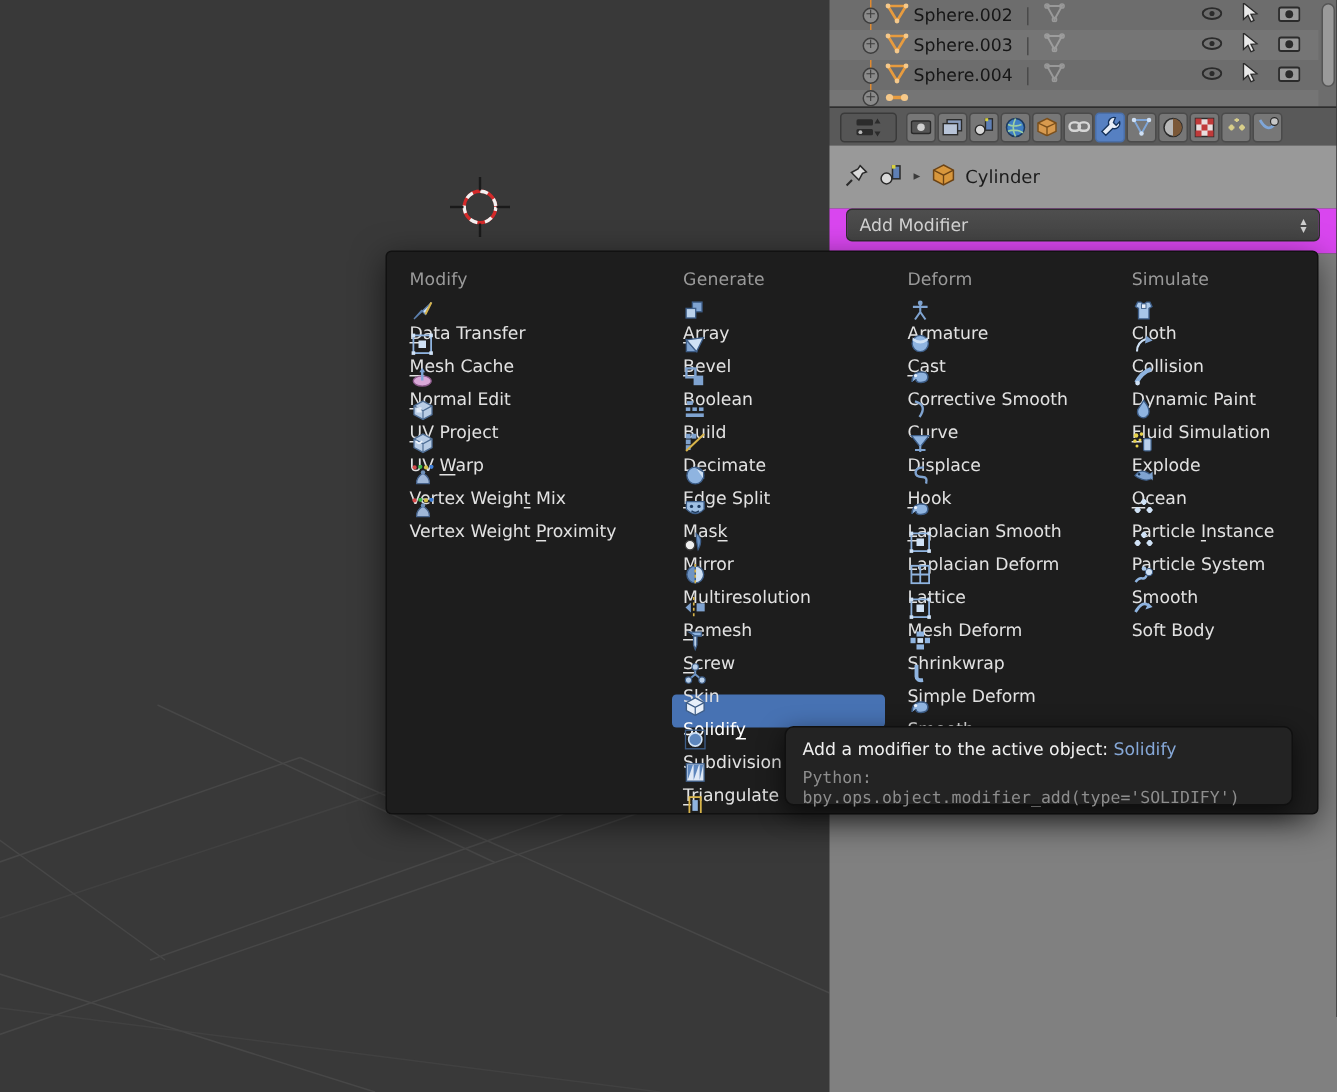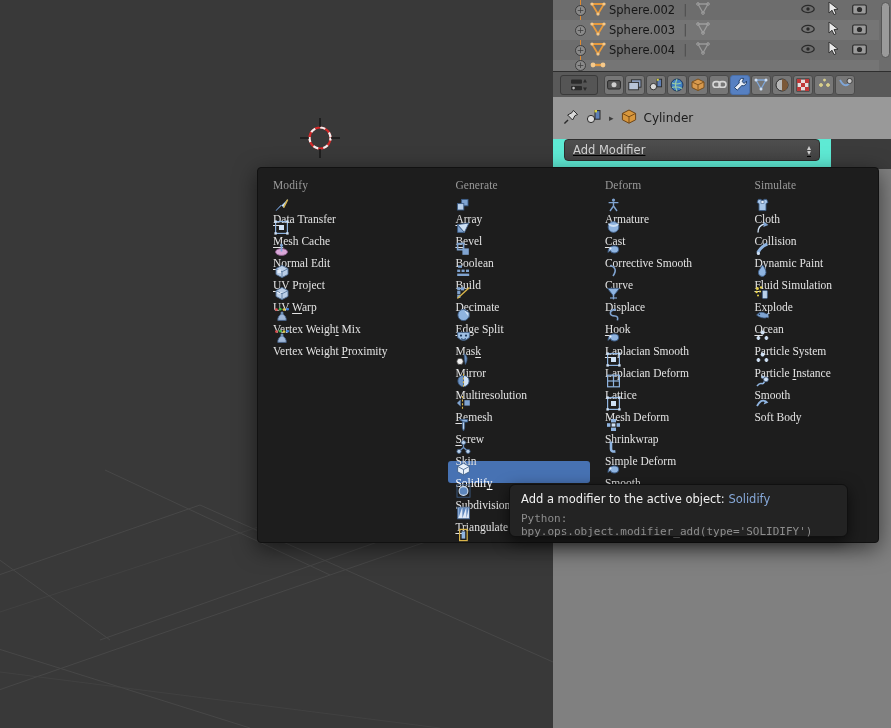--- a/index.html
+++ b/index.html
@@ -81,22 +81,22 @@
   
   .breadcrumb {
     position: absolute; left: 0; top: 97px; width: 338px; height: 42px;
     background: #999; display: flex; align-items: center; padding-left: 10px; gap: 7px;
     color: #1b1b1b; font-size: 12px;
   }
   .crumb-sep { color: #3b3b3b; font-size: 9px; }
 
   
   .addmod-wrap {
-    position: absolute; left: 0; top: 139px; width: 278px; height: 30px;
-    background: #5eead4; padding: 0 11px; text-decoration: underline;
+    position: absolute; left: 0; top: 139px; width: 338px; height: 30px;
+    background: #d946ef; padding: 0 11px;
   }
   .addmod {
     width: 100%; height: 22px; border-radius: 4px;
     background: linear-gradient(#4e4e4e, #434343);
     border: 1px solid #2e2e2e;
     display: flex; align-items: center; padding: 0 8px;
     color: #d2d2d2; font-size: 11.5px;
   }
   .addmod .arrows {
     margin-left: auto; display: flex; flex-direction: column;
@@ -107,21 +107,21 @@
     background: #808080;
   }
 
   
   .menu {
     position: absolute; left: 257px; top: 167px; width: 622px; height: 376px;
     background: #1d1d1d; border: 1px solid #111; border-radius: 4px;
     box-shadow: 0 6px 22px rgba(0,0,0,.55);
     overflow: hidden;
   }
-  .menu-cols { display: flex; padding: 8px 0 0 0; height: 100%; font-family: Liberation Serif, serif; }
+  .menu-cols { display: flex; padding: 8px 0 0 0; height: 100%; }
   .menu-col { width: 183px; padding-left: 8px; }
   .menu-col.c1 { width: 183px; }
   .menu-col.c2 { width: 150px; }
   .menu-col.c3 { width: 150px; }
   .menu-col.c4 { width: 139px; }
   .col-head {
     color: #9a9a9a; font-size: 11.5px; padding: 3px 0 6px 7px; letter-spacing: .1px;
   }
   .mi {
     display: flex; height: 22px;
@@ -129,21 +129,21 @@
     color: #e2e2e2; font-size: 11.5px; white-space: nowrap; flex-direction: column;
   }
   .mi.sel { background: #4772b3; color: #fff; }
   .mi .ico { width: 17px; height: 16px; flex: none; margin-right: 7px;
              display: flex; align-items: center; justify-content: center; }
   .mi .lbl u { text-decoration: underline; text-underline-offset: 2px; }
   .mi.dim { opacity: .30; }
 
   
   .tooltip {
-    position: absolute; left: 509px; top: 484px; width: 339px; height: 53px;
+    position: absolute; left: 523px; top: 484px; width: 339px; height: 53px;
     background: #232323; border: 1px solid #101010; border-radius: 6px;
     box-shadow: 0 5px 16px rgba(0,0,0,.6);
     padding: 7px 11px;
   }
   .tt-l1 { font-size: 11.5px; color: #f0f0f0; }
   .tt-l1 .hl { color: #86a8d8; }
   .tt-l2 {
     margin-top: 6px; font-size: 11px; color: #8d8d8d;
     font-family: "DejaVu Sans Mono", "Liberation Mono", monospace;
   }
@@ -945,33 +945,33 @@
         <div class="mi">
           <span class="ico">
             <svg width="15" height="14" viewBox="0 0 15 14">
                 <g stroke="#cfe1f5" stroke-width="1.2" fill="none">
                   <path d="M1.4 8 h4 M3.4 6 v4 M2.2 6.6 l2.4 2.8 M4.6 6.6 l-2.4 2.8"></path>
                   <path d="M9.4 8 h4 M11.4 6 v4 M10.2 6.6 l2.4 2.8 M12.6 6.6 l-2.4 2.8"></path>
                   <path d="M5.6 2.6 h4 M7.6 .6 v4 M6.4 1.2 l2.4 2.8 M8.8 1.2 l-2.4 2.8"></path>
                 </g>
               </svg>
           </span>
-          <span class="lbl">Particle System</span>
+          <span class="lbl">Particle <u>I</u>nstance</span>
         </div>
         <div class="mi">
           <span class="ico">
             <svg width="15" height="14" viewBox="0 0 15 14">
                 <g stroke="#cfe1f5" stroke-width="1.2" fill="none">
                   <path d="M1.4 8 h4 M3.4 6 v4 M2.2 6.6 l2.4 2.8 M4.6 6.6 l-2.4 2.8"></path>
                   <path d="M9.4 8 h4 M11.4 6 v4 M10.2 6.6 l2.4 2.8 M12.6 6.6 l-2.4 2.8"></path>
                   <path d="M5.6 2.6 h4 M7.6 .6 v4 M6.4 1.2 l2.4 2.8 M8.8 1.2 l-2.4 2.8"></path>
                 </g>
               </svg>
           </span>
-          <span class="lbl">Particle <u>I</u>nstance</span>
+          <span class="lbl">Particle System</span>
         </div>
         <div class="mi">
           <span class="ico">
             <svg width="15" height="14" viewBox="0 0 15 14">
                 <path d="M2 12 Q4.4 9 6.4 9.6 Q8.4 10.2 9.4 7.6" fill="none" stroke="#8fb4e0" stroke-width="1.6"></path>
                 <circle cx="11" cy="5.4" r="2.4" fill="#cfe1f5" stroke="#3d5d87" stroke-width=".7"></circle>
                 <circle cx="7.6" cy="3" r="1.5" fill="#a8c6e8"></circle>
               </svg>
           </span>
           <span class="lbl">Smooth</span>

